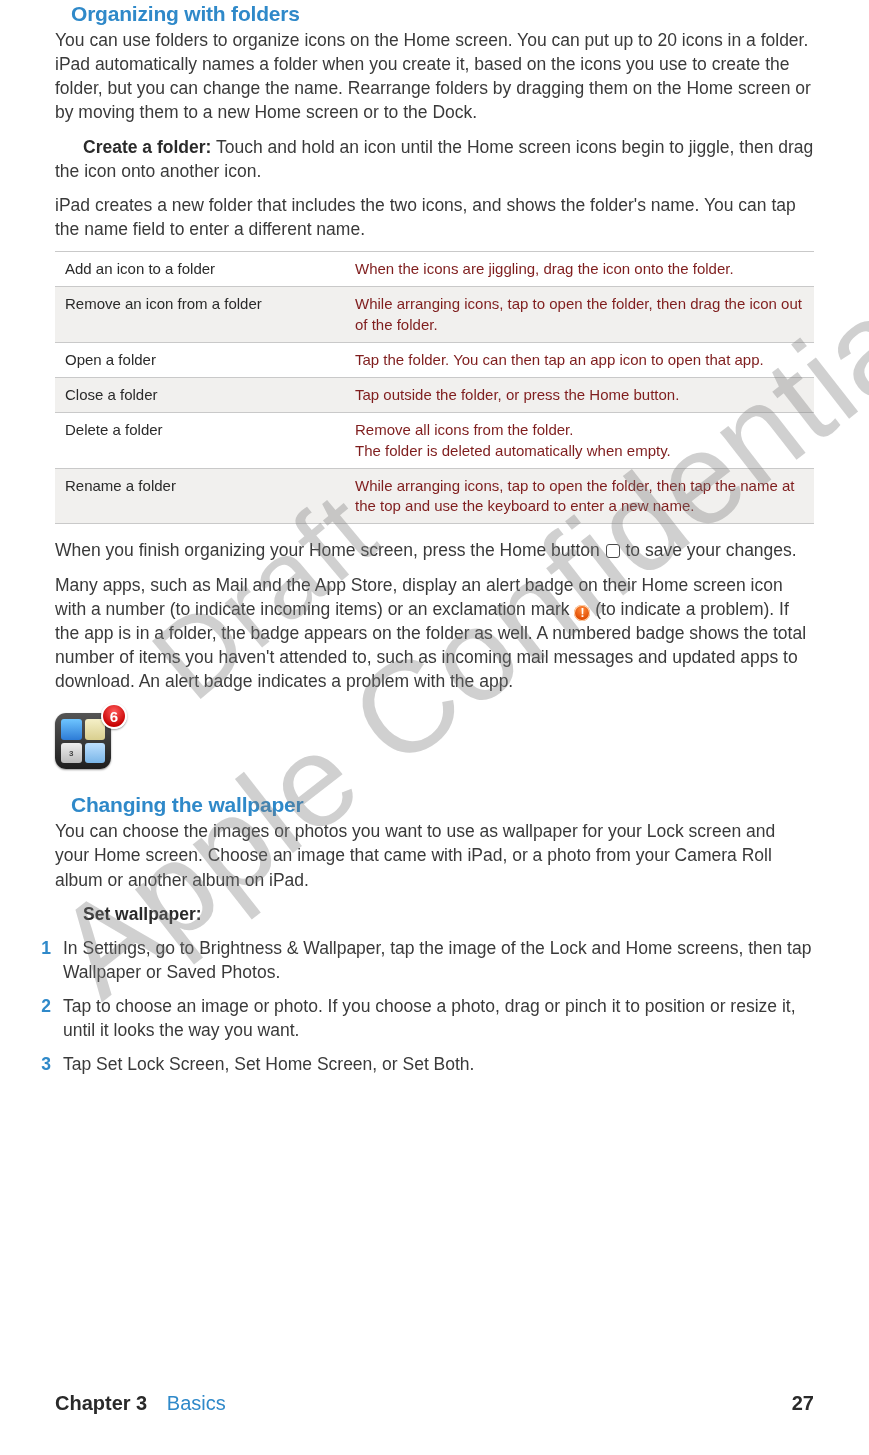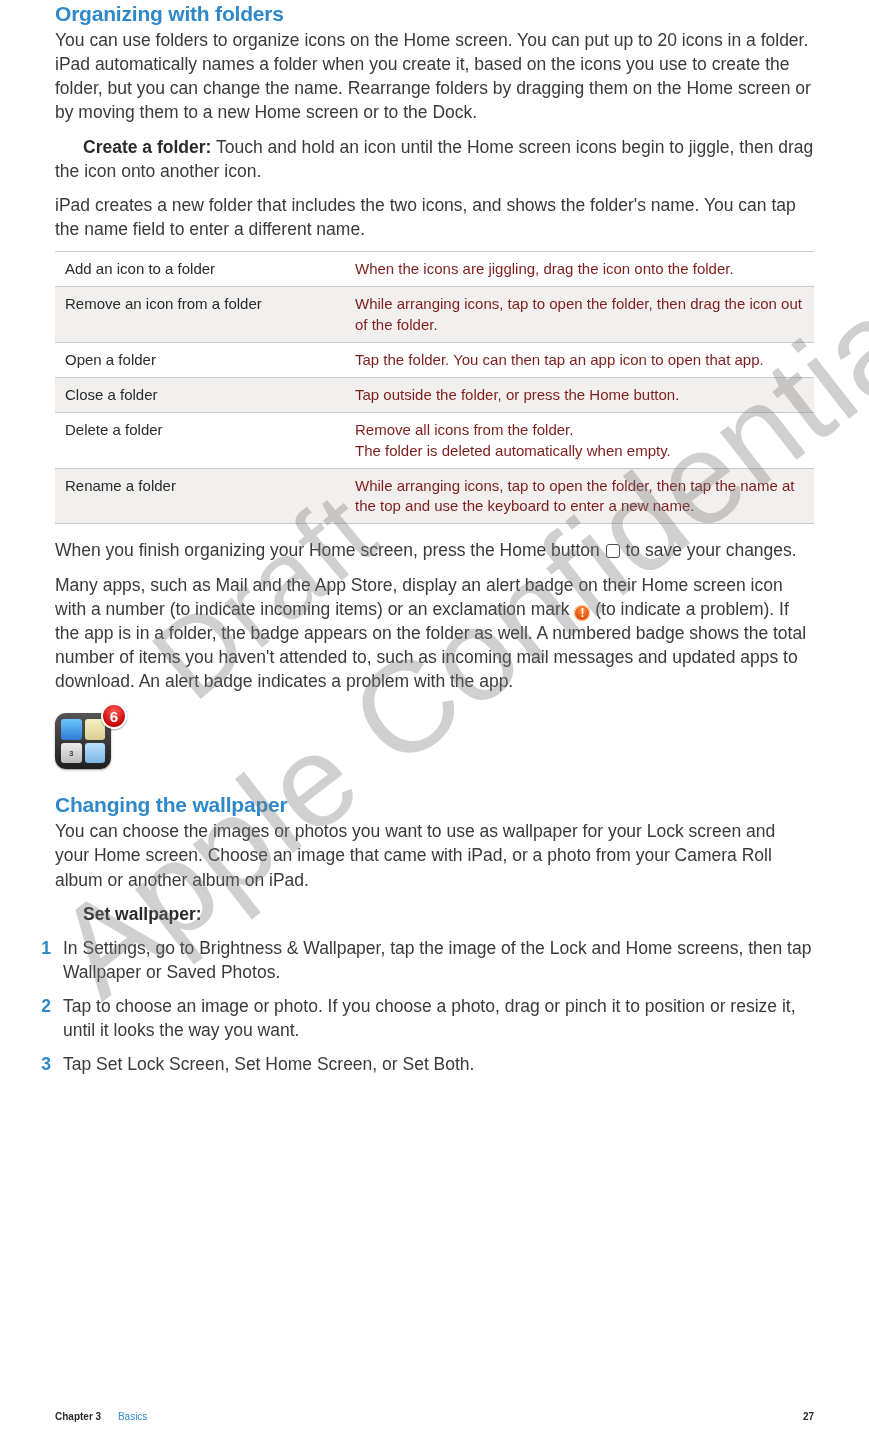--- a/index.html
+++ b/index.html
@@ -13,21 +13,21 @@
     background: #fff;
   }
   .page {
     padding: 0 55px 0 55px;
     position: relative;
   }
   .section-heading {
     color: #2f89c9;
     font-weight: 600;
     font-size: 21px;
-    margin: 2px 0 2px 0;
+    margin: 2px 0 2px 16px;
     letter-spacing: -0.2px;
   }
   .body-text {
     font-size: 17.5px;
     line-height: 1.38;
     color: #3a3a3a;
     margin: 0 0 10px 0;
   }
   .body-text .bold-lead {
     font-weight: 700;
@@ -158,27 +158,27 @@
     gap: 12px;
     margin: 0 0 10px -18px;
     font-size: 17.5px;
     line-height: 1.38;
   }
   .step-num { color: #2f89c9; font-weight: 700; min-width: 14px; text-align: right; }
   .step-text { color: #3a3a3a; }
 
   .footer {
     position: absolute;
-    bottom: 33px;
+    bottom: 40px;
     left: 55px;
     right: 55px;
     display: flex;
     justify-content: space-between;
     align-items: baseline;
-    font-size: 10px;
+    font-size: 20px;
   }
   .footer .chapter-label { font-weight: 700; color: #2a2a2a; }
   .footer .chapter-name { color: #2f89c9; margin-left: 14px; }
   .footer .page-num { font-weight: 700; color: #2a2a2a; }
 </style>
 </head>
 <body>
 
 <div class="page">
 

